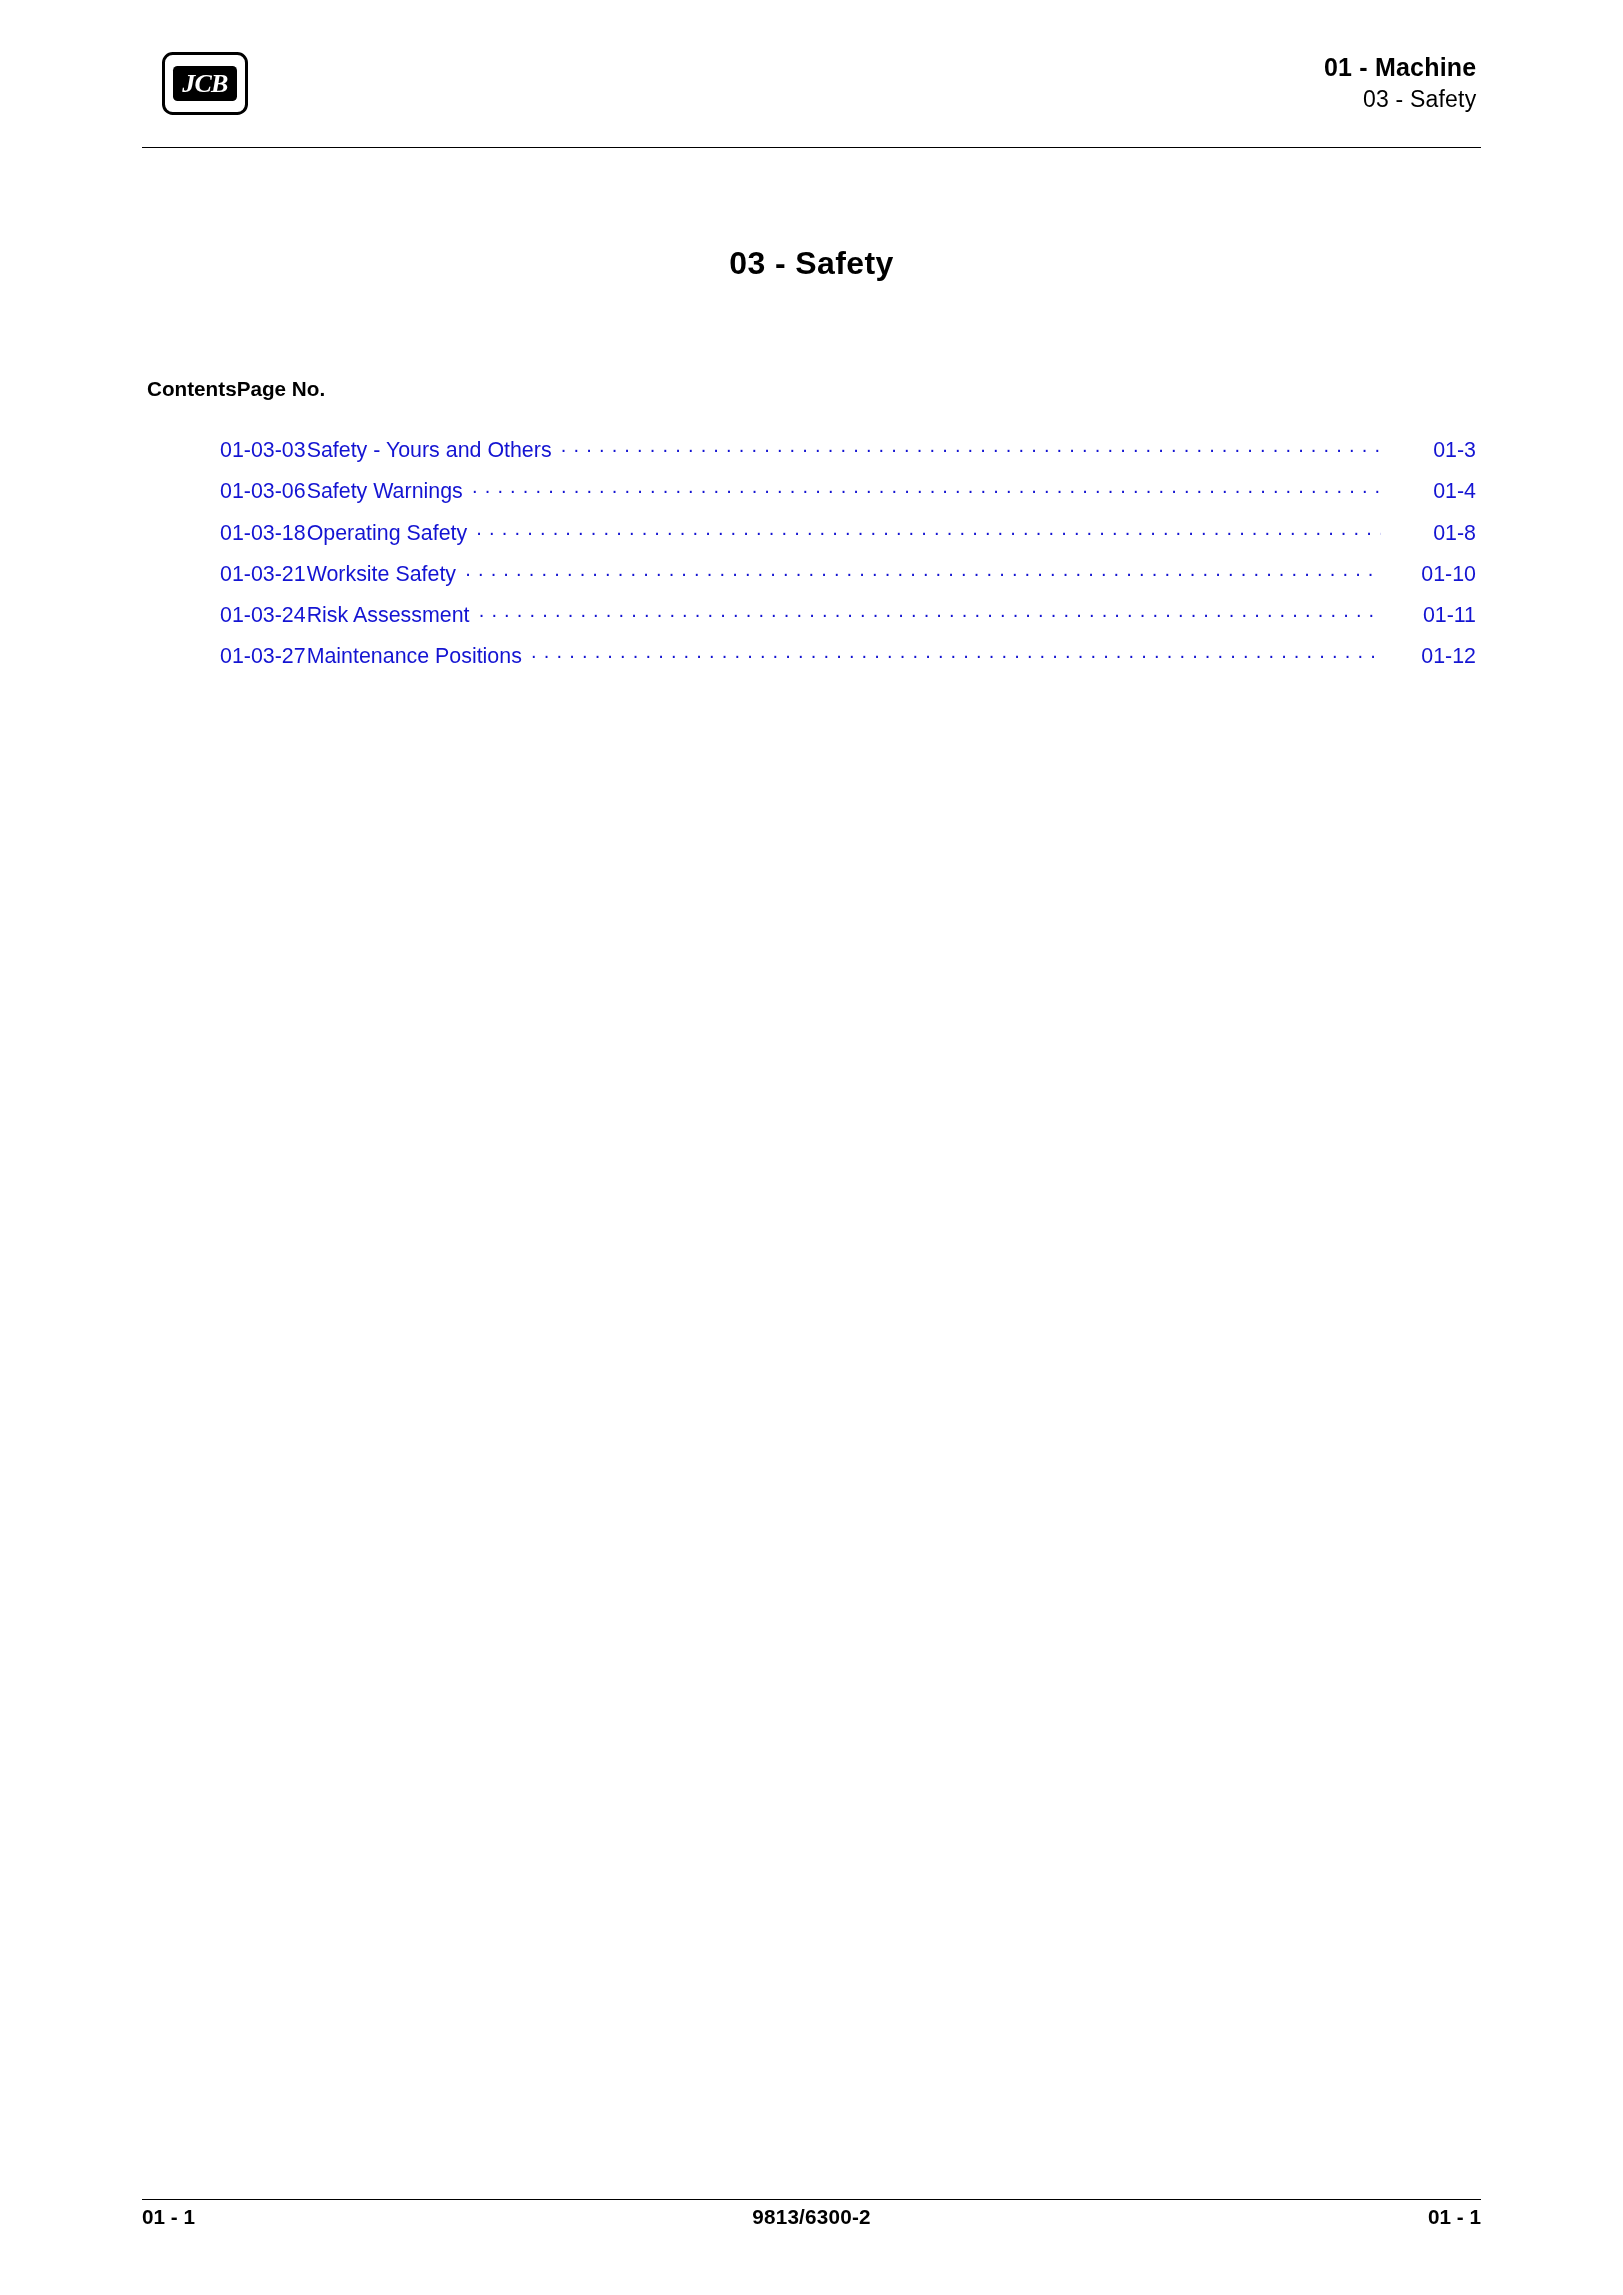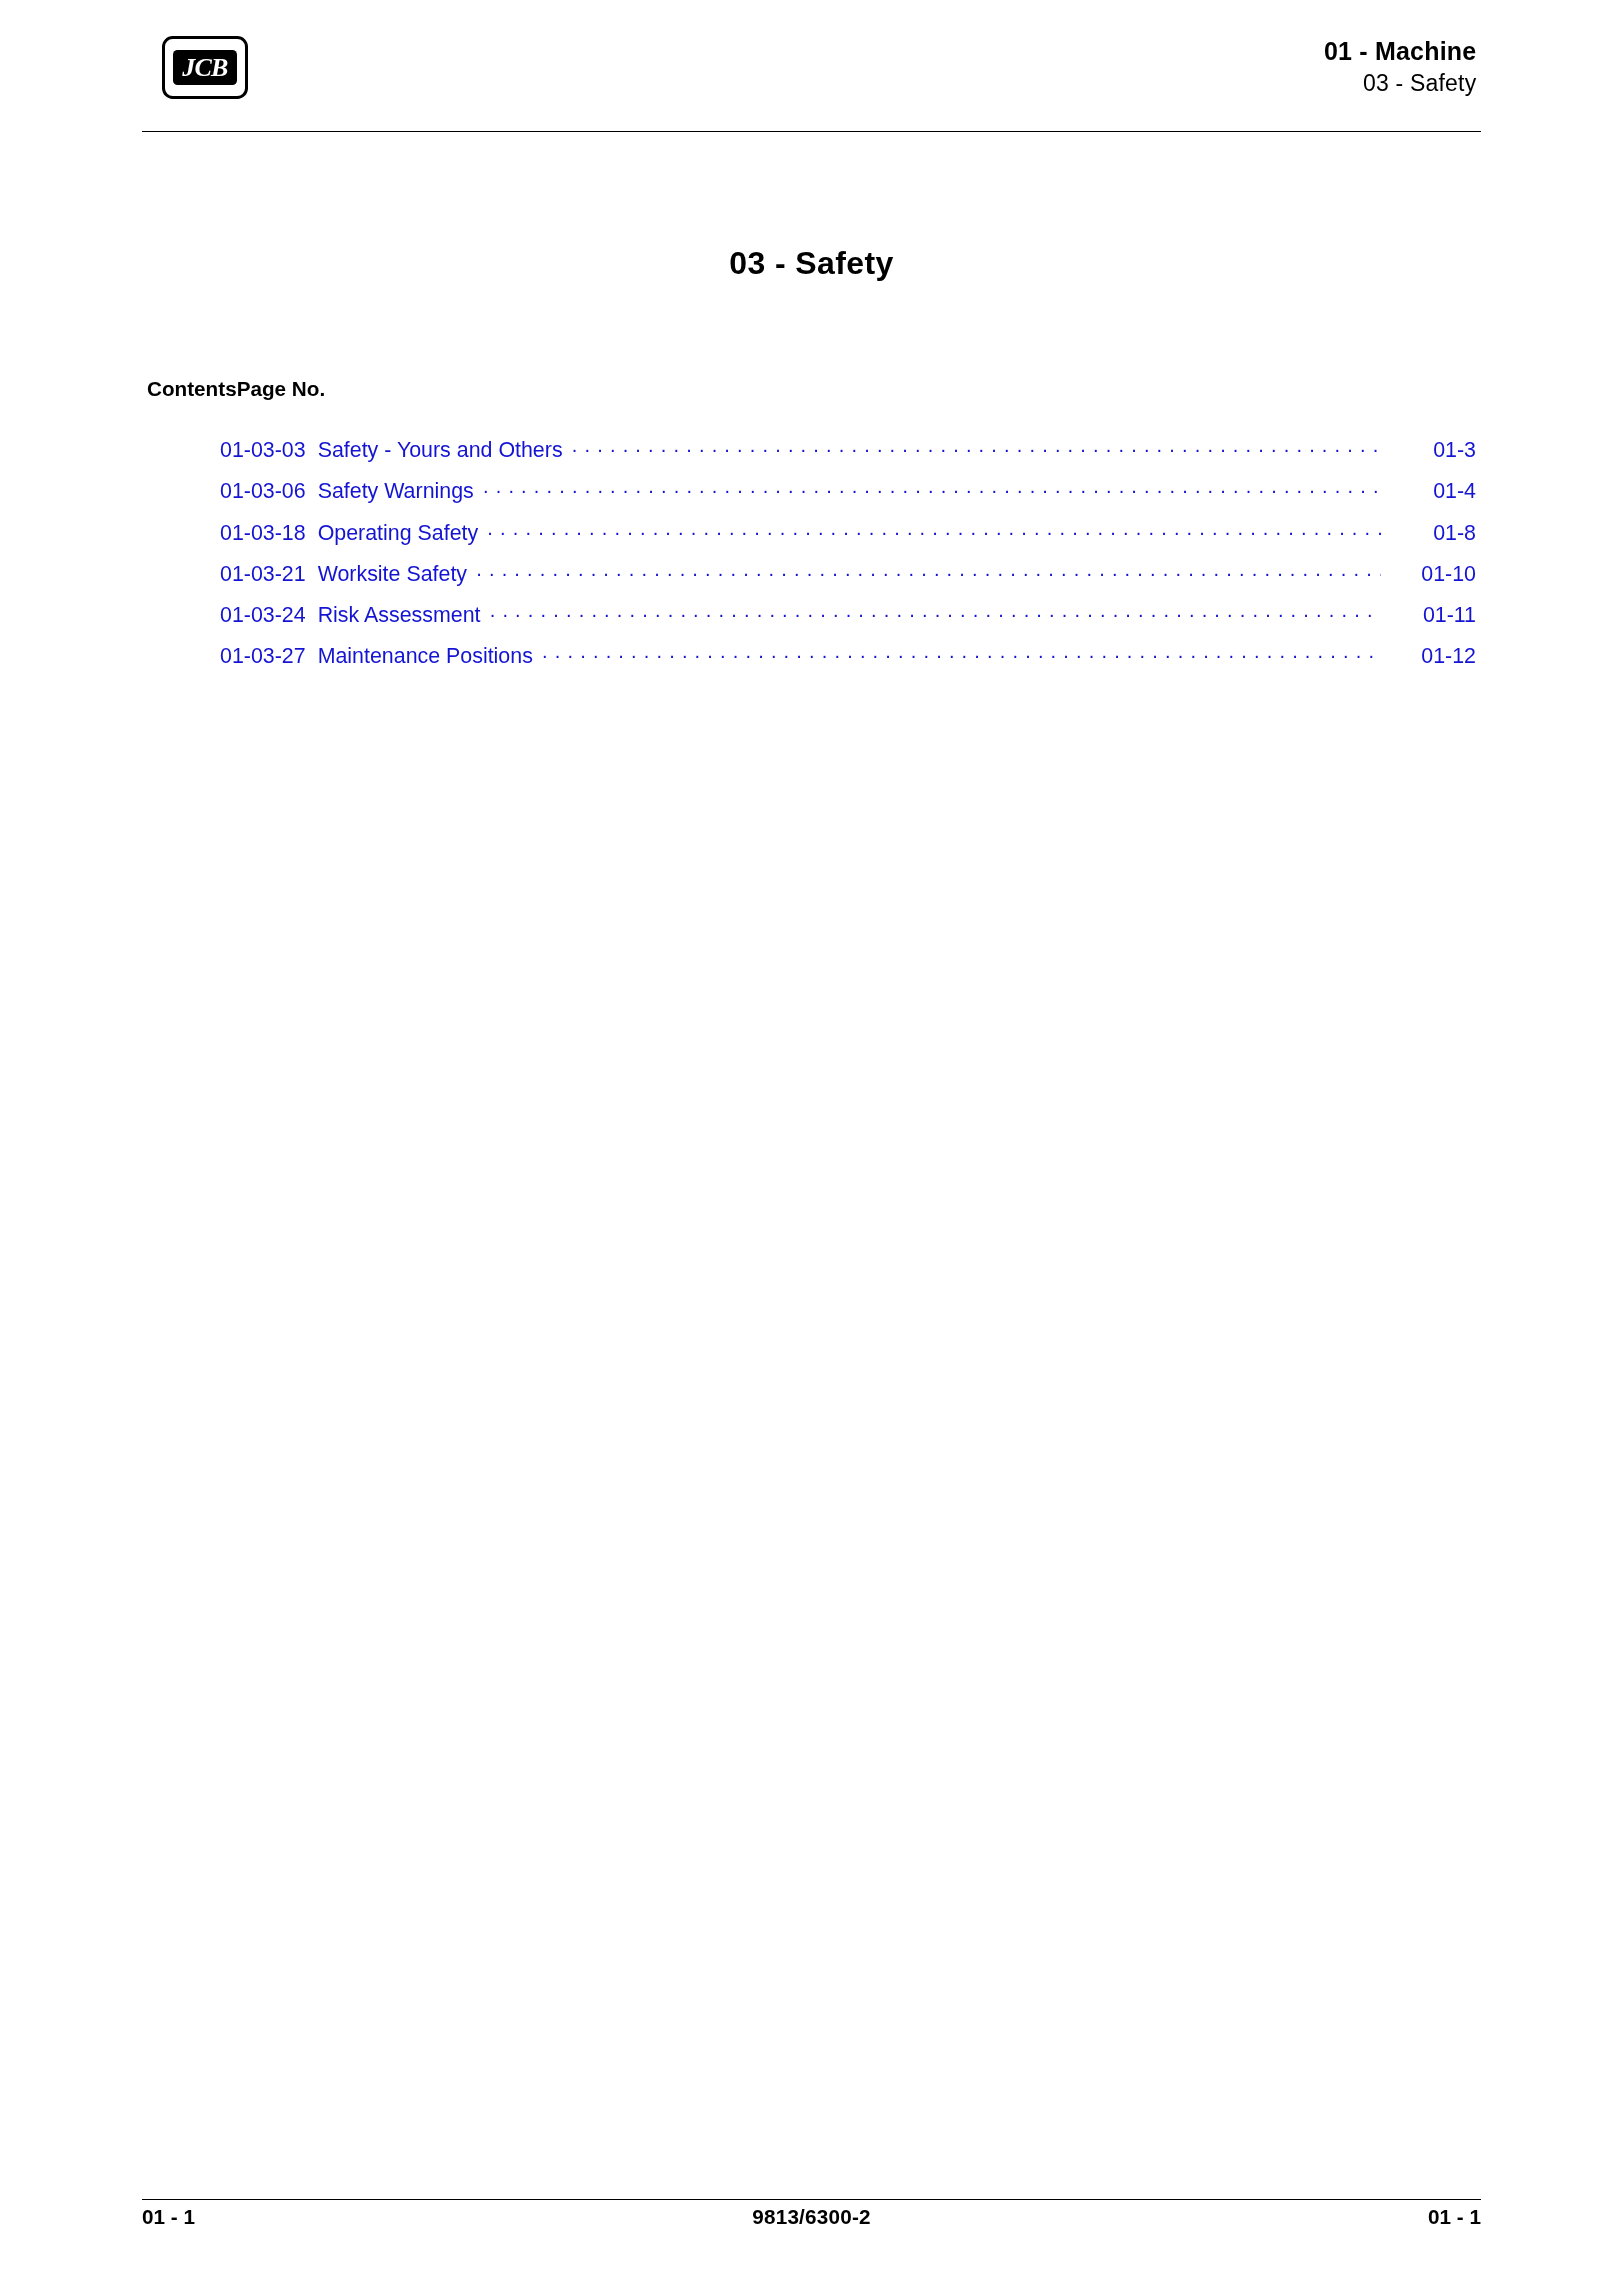--- a/index.html
+++ b/index.html
@@ -17,21 +17,21 @@
     height: 2295px;
     background: #ffffff;
     box-sizing: border-box;
     padding: 0;
     overflow: hidden;
   }
 
   
   .header {
     position: absolute;
-    top: 27px;
+    top: 43px;
     left: 142px;
     right: 142px;
     height: 115px;
   }
   .logo {
     position: absolute;
     left: 20px;
     top: 9.2px;
     width: 80px;
     height: 57px;
@@ -121,21 +121,21 @@
     display: flex;
     align-items: baseline;
     font-size: 21.4px;
     color: #1414d2;
     line-height: 1;
     margin-bottom: 15.3px;
     white-space: nowrap;
   }
   .toc-num {
     color: #1414d2;
-    margin-right: 12px;
+    margin-right: 1px;
   }
   .toc-label {
     color: #1414d2;
   }
   .toc-dots {
     flex: 1 1 auto;
     margin: 0 9.2px;
     overflow: hidden;
     height: 1em;
     position: relative;

